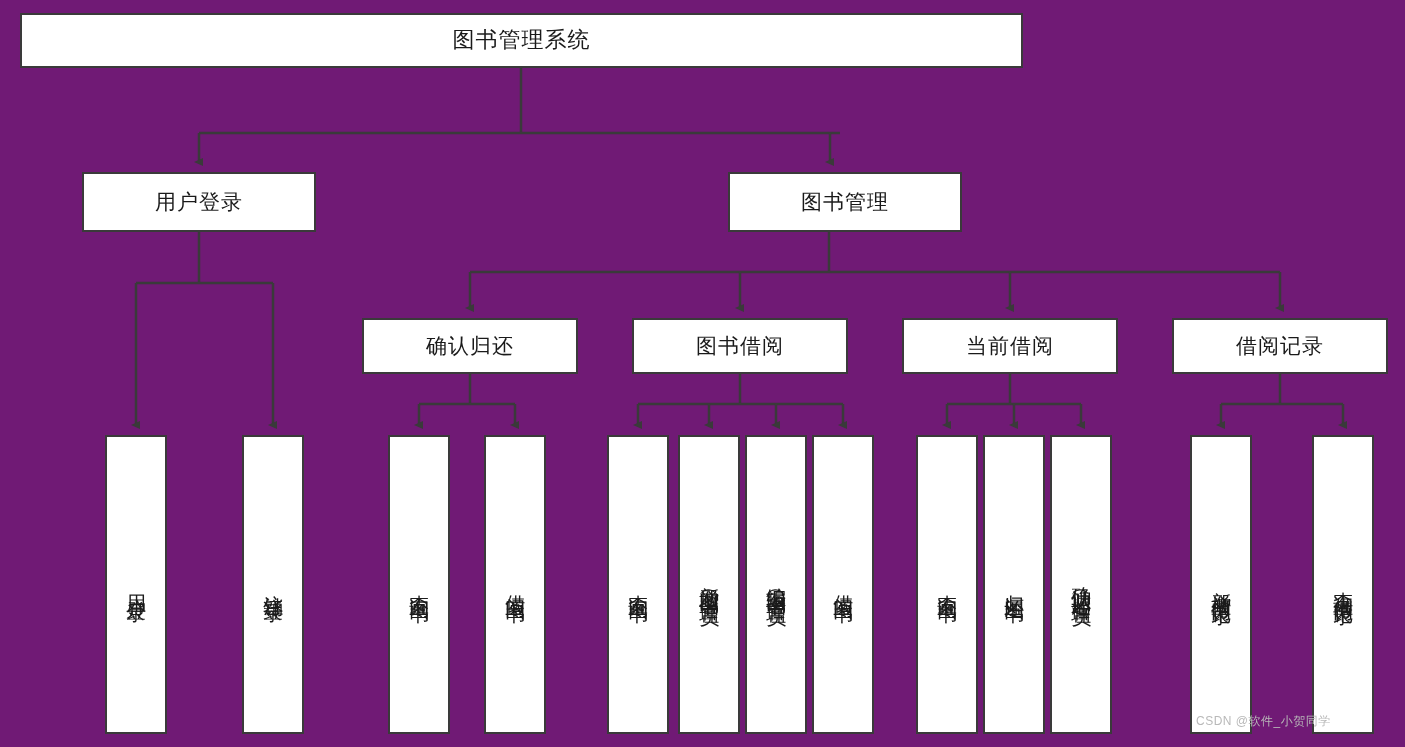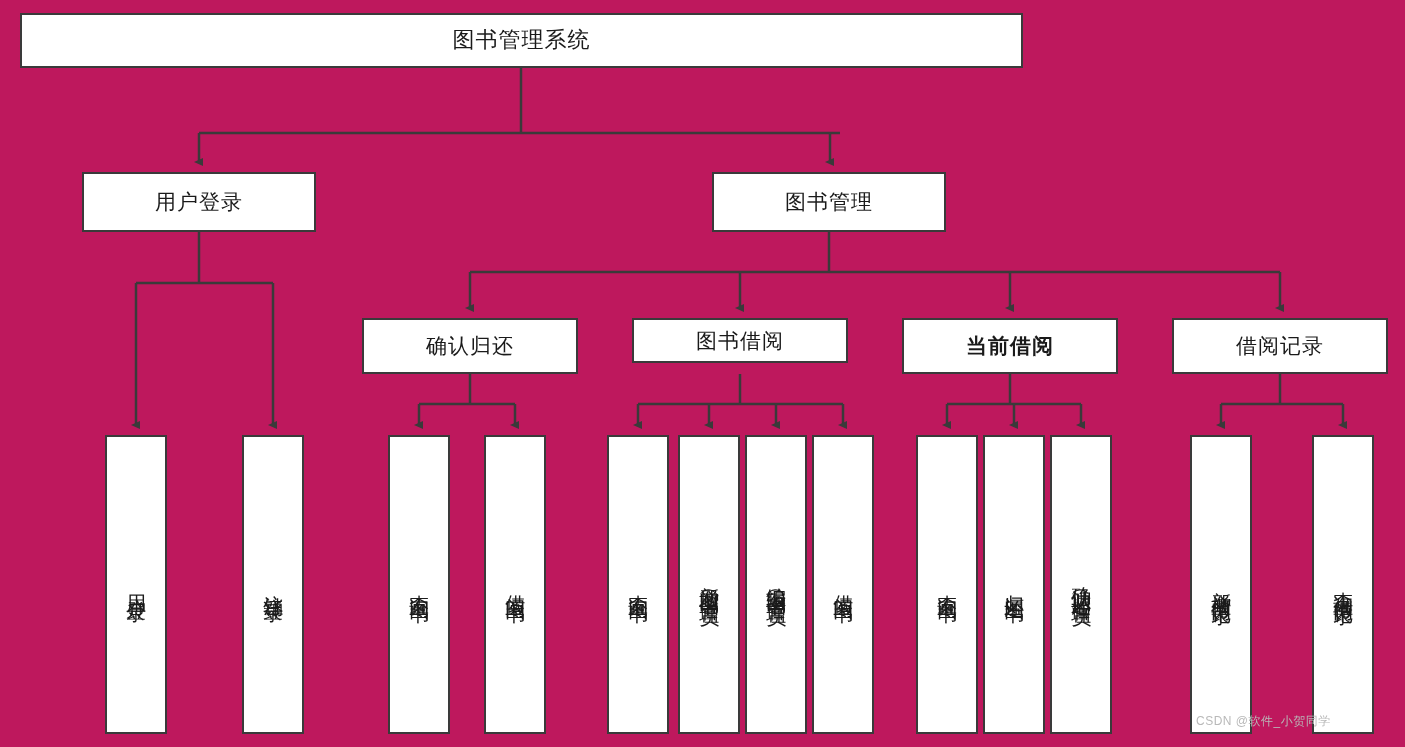--- a/index.html
+++ b/index.html
@@ -8,21 +8,21 @@
     padding: 0;
     background: #ffffff;
   }
   body {
     font-family: "Liberation Sans", "DejaVu Sans", sans-serif;
   }
   #diagram-root {
     position: relative;
     width: 1405px;
     height: 747px;
-    background: #be185d;
+    background: #701a75;
     overflow: hidden;
   }
   #diagram-svg {
     position: absolute;
     left: 0;
     top: 0;
     width: 1405px;
     height: 747px;
   }
   .node {
@@ -112,25 +112,25 @@
       <path d="M1280,374 L1280,404"></path>
       <path d="M1221,404 L1343,404"></path>
       <path d="M1221,404 L1221,425" marker-end="url(#arrow)"></path>
       <path d="M1343,404 L1343,425" marker-end="url(#arrow)"></path>
     </g>
   </svg>
 
   <div class="node node-h node-root" style="left:20px; top:13px; width:1003px; height:55px;">图书管理系统</div>
 
   <div class="node node-h" style="left:82px; top:172px; width:234px; height:60px;">用户登录</div>
-  <div class="node node-h" style="left:712px; top:172px; width:234px; height:60px;">图书管理</div>
+  <div class="node node-h" style="left:728px; top:172px; width:234px; height:60px;">图书管理</div>
 
   <div class="node node-h" style="left:362px; top:318px; width:216px; height:56px;">确认归还</div>
-  <div class="node node-h" style="left:632px; top:318px; width:216px; height:45px;">图书借阅</div>
-  <div class="node node-h" style="left:902px; top:318px; width:216px; height:56px;font-weight:bold;">当前借阅</div>
+  <div class="node node-h" style="left:632px; top:318px; width:216px; height:56px;">图书借阅</div>
+  <div class="node node-h" style="left:902px; top:318px; width:216px; height:56px;">当前借阅</div>
   <div class="node node-h" style="left:1172px; top:318px; width:216px; height:56px;">借阅记录</div>
 
   <div class="node node-v" style="left:105px; top:435px; width:62px; height:299px;">用户登录</div>
   <div class="node node-v" style="left:242px; top:435px; width:62px; height:299px;">注销登录</div>
 
   <div class="node node-v" style="left:388px; top:435px; width:62px; height:299px;">查询图书</div>
   <div class="node node-v" style="left:484px; top:435px; width:62px; height:299px;">借阅图书</div>
 
   <div class="node node-v" style="left:607px; top:435px; width:62px; height:299px;">查询图书</div>
   <div class="node node-v" style="left:678px; top:435px; width:62px; height:299px;">新增图书（管理员）</div>

